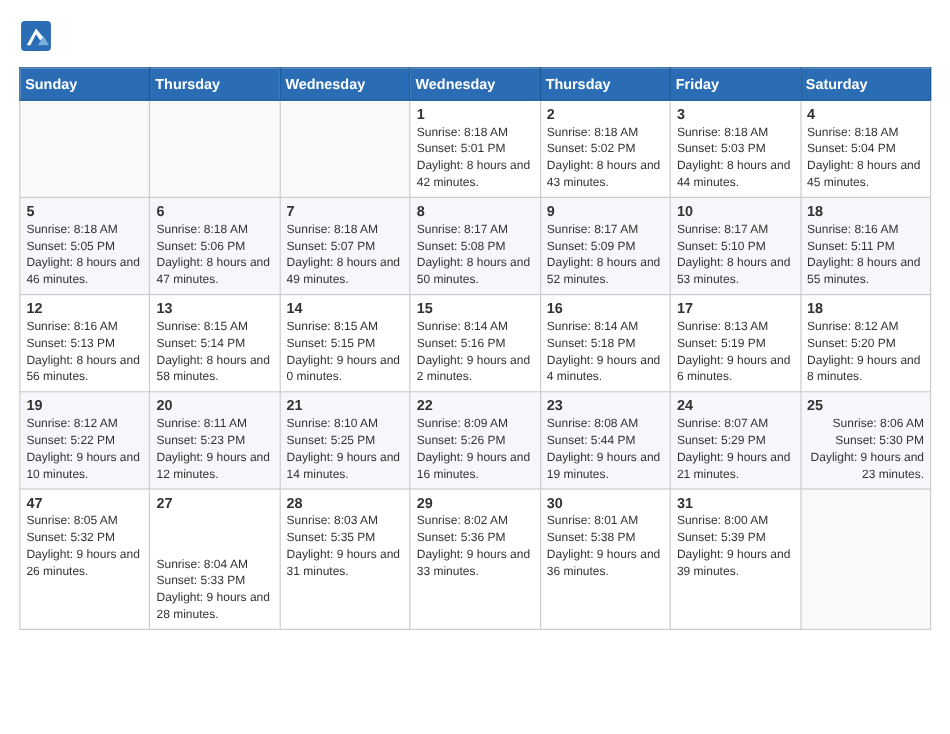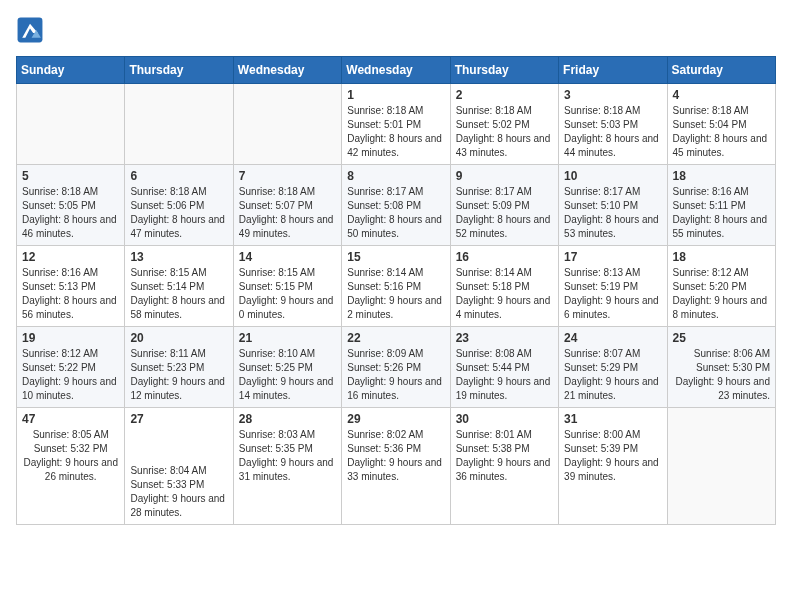--- a/index.html
+++ b/index.html
@@ -289,21 +289,21 @@
         <td>
           <span class="day-number">25</span>
           <div class="day-info" style="white-space: pre-line; text-align: right;">Sunrise: 8:06 AM
 Sunset: 5:30 PM
 Daylight: 9 hours and 23 minutes.</div>
         </td>
       </tr>
       <tr>
         <td>
           <span class="day-number">47</span>
-          <div class="day-info" style="white-space: pre-line; text-align: center;">Sunrise: 8:05 AM
+          <div class="day-info" style="white-space: pre-line;">Sunrise: 8:05 AM
 Sunset: 5:32 PM
 Daylight: 9 hours and 26 minutes.</div>
         </td>
         <td>
           <span class="day-number">27</span>
           <div class="day-info" style="white-space: pre-line; margin-top: 38px;">Sunrise: 8:04 AM
 Sunset: 5:33 PM
 Daylight: 9 hours and 28 minutes.</div>
         </td>
         <td>

